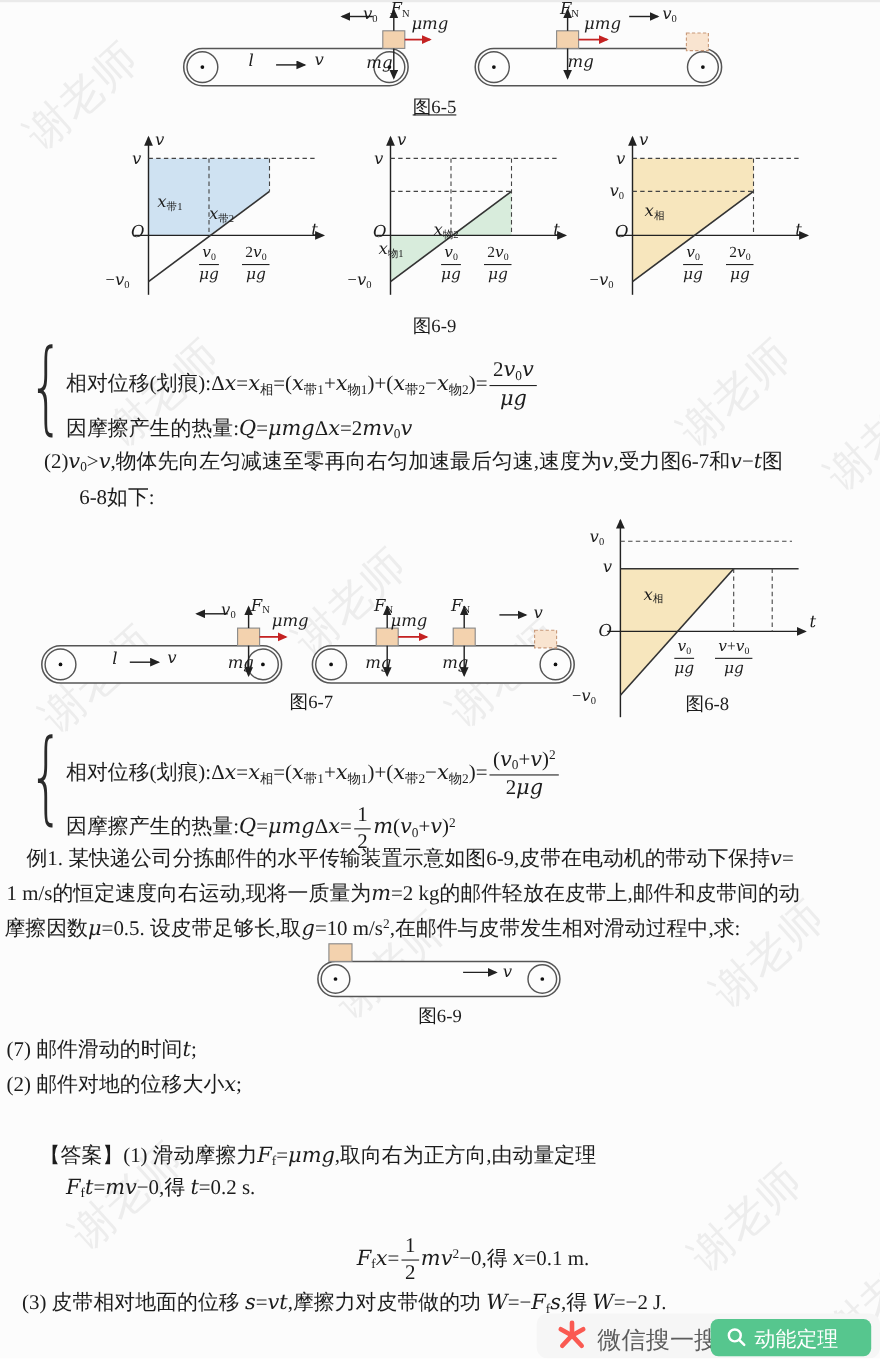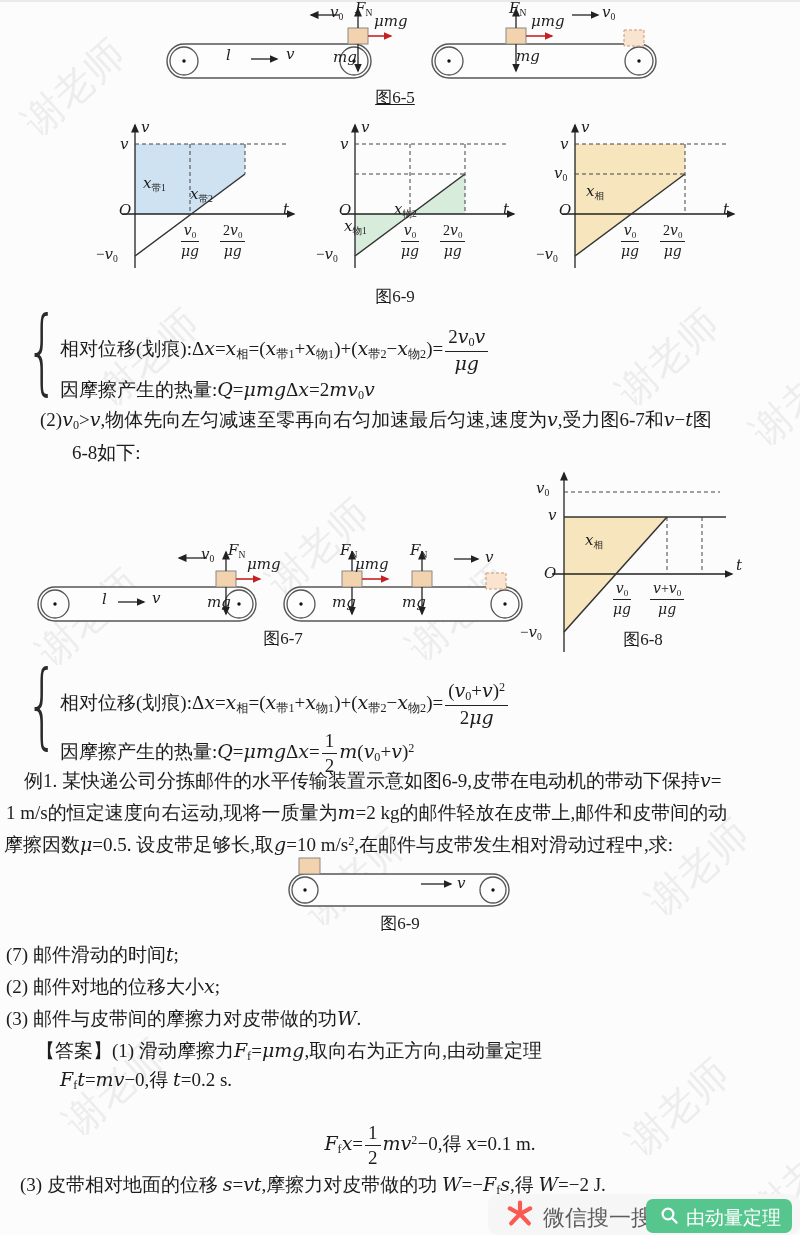--- a/index.html
+++ b/index.html
@@ -278,21 +278,20 @@
     <circle cx="22" cy="32" r="1.7" fill="#111"></circle>
     <circle cx="210" cy="32" r="1.7" fill="#111"></circle>
     <rect x="16" y="0" width="21" height="16" fill="#f3d2ae" stroke="#888" stroke-width="1"></rect>
     <line x1="138" y1="26" x2="168" y2="26" stroke="#222" stroke-width="1.3" marker-end="url(#ah)"></line>
   </svg>
   <span class="lbl" style="left:457px;top:876px;"><span class="tk-var">v</span></span>
   <div class="cap" style="left:355px;top:912px;width:90px;">图6-9</div>
 
   <div class="line" style="left:6px;top:942px;"><span class="tk-txt">(7) 邮件滑动的时间</span><span class="tk-var">t</span><span class="tk-txt">;</span></div>
   <div class="line" style="left:6px;top:974px;"><span class="tk-txt">(2) 邮件对地的位移大小</span><span class="tk-var">x</span><span class="tk-txt">;</span></div>
-  <div class="line" style="left:6px;top:1006px;"><span class="tk-txt">(3) 邮件与皮带间的摩擦力对皮带做的功</span><span class="tk-var">W</span><span class="tk-txt">.</span></div>
 
   <div class="line" style="left:36px;top:1038px;"><span class="tk-txt">【答案】(1) 滑动摩擦力</span><span class="tk-var">F</span><span class="tk-sub">f</span><span class="tk-txt">=</span><span class="tk-var">μmg</span><span class="tk-txt">,取向右为正方向,由动量定理</span></div>
   <div class="eqline" style="left:60px;top:1068px;width:740px;"><span class="tk-var">F</span><span class="tk-sub">f</span><span class="tk-var">t</span><span class="tk-txt">=</span><span class="tk-var">mv</span><span class="tk-txt">−0,得 </span><span class="tk-var">t</span><span class="tk-txt">=0.2 s.</span></div>
   <div class="eqline" style="left:60px;top:1122px;width:740px;text-align:center;"><span class="tk-var">F</span><span class="tk-sub">f</span><span class="tk-var">x</span><span class="tk-txt">=</span><span class="frac">
         <span class="num"><span class="tk-txt">1</span></span>
         <span class="den"><span class="tk-txt">2</span></span>
       </span><span class="tk-var">mv</span><span class="tk-sup">2</span><span class="tk-txt">−0,得 </span><span class="tk-var">x</span><span class="tk-txt">=0.1 m.</span></div>
   <div class="line" style="left:20px;top:1172px;"><span class="tk-txt">(3) 皮带相对地面的位移 </span><span class="tk-var">s</span><span class="tk-txt">=</span><span class="tk-var">vt</span><span class="tk-txt">,摩擦力对皮带做的功 </span><span class="tk-var">W</span><span class="tk-txt">=−</span><span class="tk-var">F</span><span class="tk-sub">f</span><span class="tk-var">s</span><span class="tk-txt">,得 </span><span class="tk-var">W</span><span class="tk-txt">=−2 J.</span></div>
 
   <div class="widget-card"></div>
@@ -304,14 +303,14 @@
       <path d="M15,15 L6.2,24.4"></path>
       <path d="M15,15 L23.8,24.4"></path>
     </g>
   </svg>
   <span class="widget-brand">微信搜一搜</span>
   <div class="widget-btn"></div>
   <svg style="left:660px;top:1206px;" width="20" height="20" viewBox="0 0 20 20">
     <circle cx="8" cy="8" r="5.4" stroke="#ffffff" stroke-width="2.2" fill="none"></circle>
     <path d="M12.2,12.2 L16.6,16.6" stroke="#ffffff" stroke-width="2.2" stroke-linecap="round"></path>
   </svg>
-  <span class="widget-btn-label">由动量定理</span>
+  <span class="widget-btn-label">动能定理</span>
 </div>
 
 </body></html>

